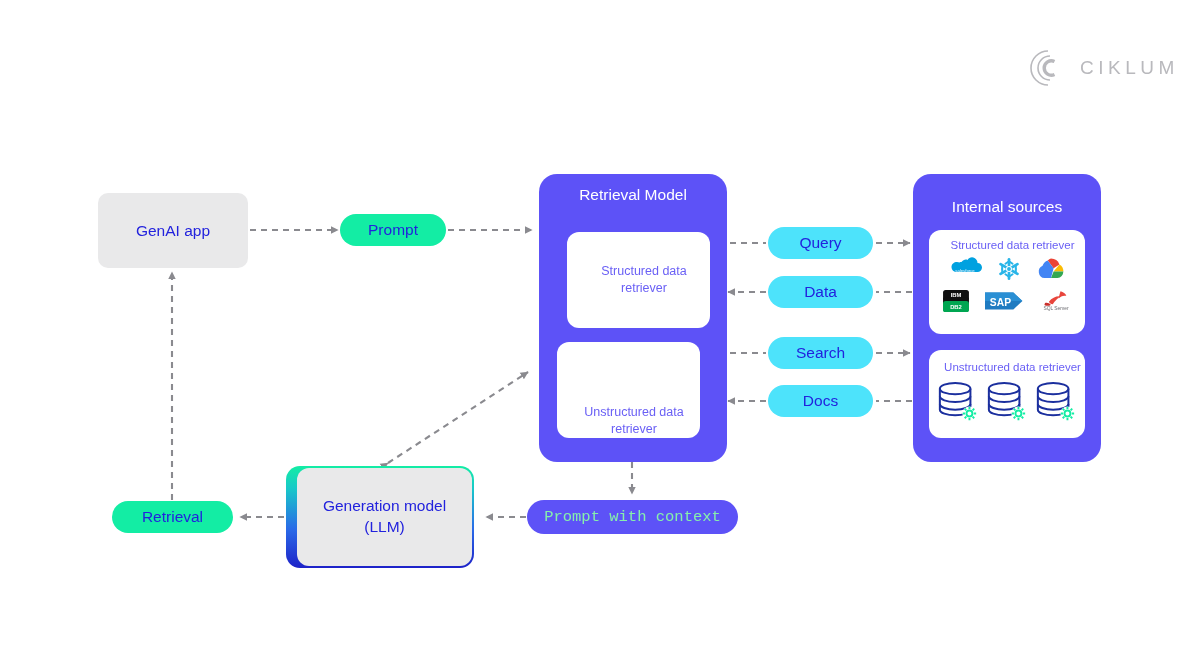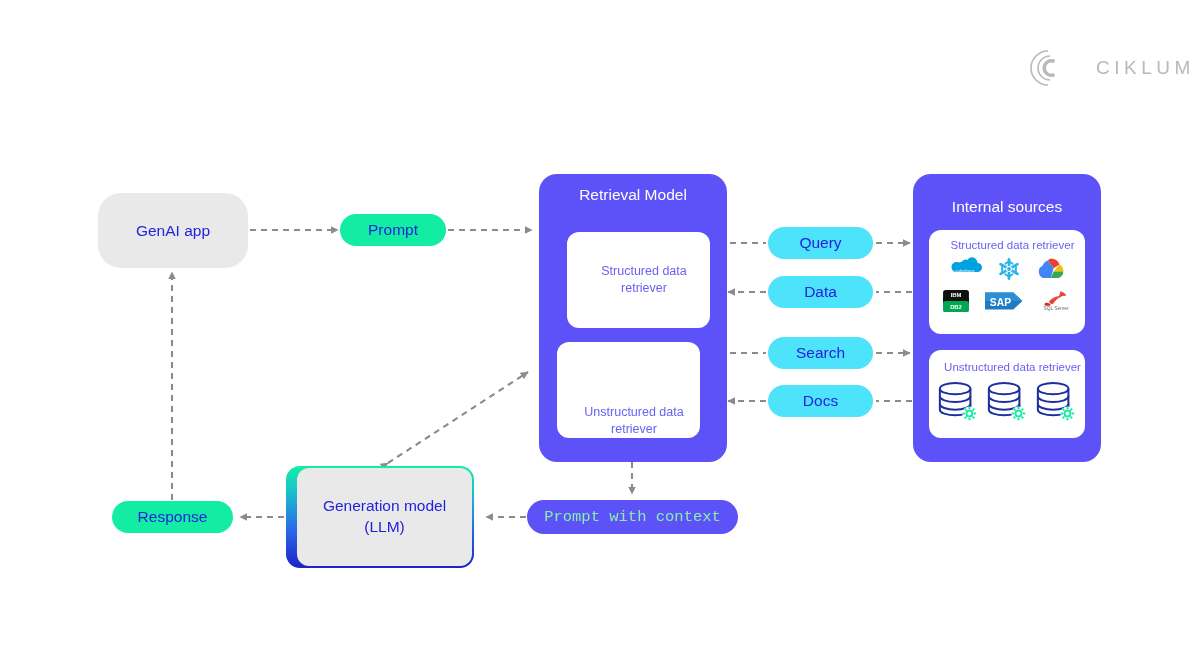--- a/index.html
+++ b/index.html
@@ -6,29 +6,29 @@
   body{
     width:1200px;height:655px;
     background:#ffffff;
     font-family:"Liberation Sans", sans-serif;
     overflow:hidden;
     position:relative;
   }
   #stage{position:absolute;left:0;top:0;width:1200px;height:655px;}
 
   
-  .logo{position:absolute;left:1028px;top:46px;width:150px;height:44px;display:flex;align-items:center;gap:28px;}
+  .logo{position:absolute;left:1028px;top:46px;width:150px;height:44px;display:flex;align-items:center;gap:12px;}
   .logo-mark{width:40px;height:40px;position:relative;}
   .logo-text{font-size:19px;letter-spacing:4.5px;color:#b9b9bd;font-weight:400;}
 
   
   .node{position:absolute;box-sizing:border-box;display:flex;align-items:center;justify-content:center;text-align:center;}
 
   .gray-box{
-    background:#e9e9ea;border-radius:23px;color:#2222dd;font-size:15.5px;
+    background:#e9e9ea;border-radius:10px;color:#2222dd;font-size:15.5px;
   }
   .pill{border-radius:999px;font-size:15.5px;}
   .pill-green{background:#13eda4;color:#2222dd;}
   .pill-cyan{background:#4de3fb;color:#2222dd;}
   .pill-purple{background:#5d52f7;color:#86efac;font-family:Liberation Mono, monospace;}
 
   .panel{
     background:#5d52f7;border-radius:18px;
     display:block;
   }
@@ -117,21 +117,21 @@
 
   <div class="node gray-box" style="left:98px;top:193px;width:150px;height:75px;">
     <span>GenAI app</span>
   </div>
 
   <div class="node pill pill-green" style="left:340px;top:214px;width:106px;height:32px;">
     <span>Prompt</span>
   </div>
 
   <div class="node pill pill-green" style="left:112px;top:501px;width:121px;height:32px;">
-    <span>Response</span>
+    <span>Retrieval</span>
   </div>
 
   <div class="gen-box" style="left:286px;top:466px;width:188px;height:102px;padding-left:11px;">
     <div class="gen-inner">
       <div>
         <div>Generation model</div>
         <div>(LLM)</div>
       </div>
     </div>
   </div>

